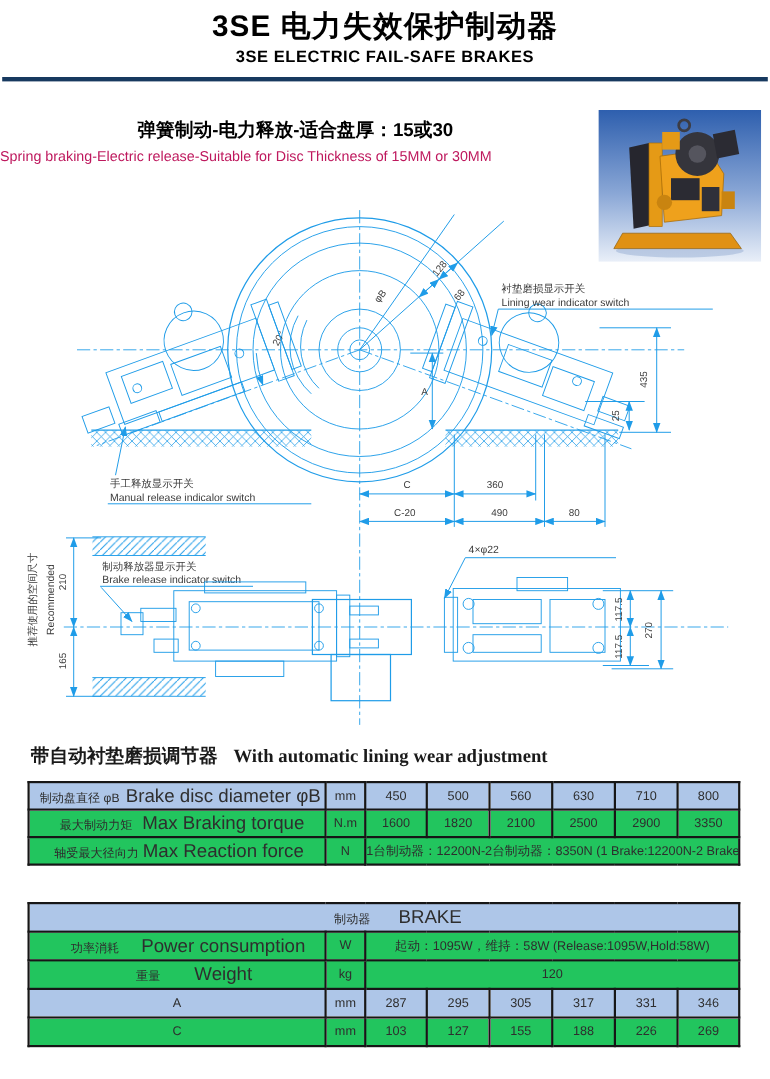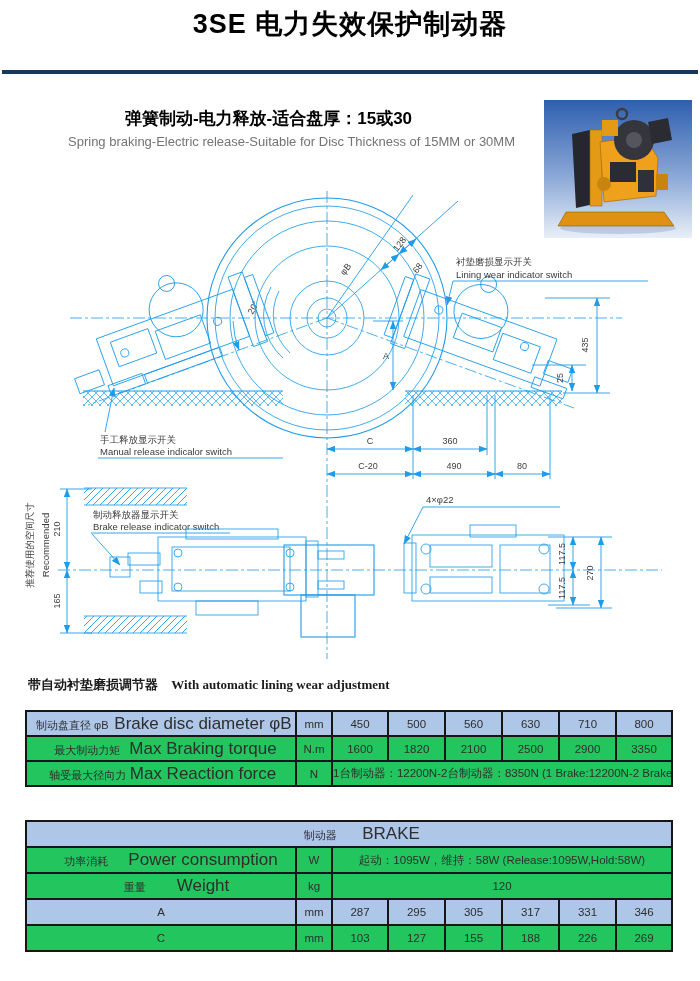--- a/index.html
+++ b/index.html
@@ -7,33 +7,33 @@
         font-family:"Liberation Sans",sans-serif;color:#111;}
   .abs{position:absolute;}
 
   .title-zh{top:6px;left:0;right:0;text-align:center;font-size:27px;font-weight:bold;
             letter-spacing:1px;color:#000;}
   .title-en{top:43px;left:0;right:0;text-align:center;font-size:15px;font-weight:bold;
             letter-spacing:.5px;color:#000;}
   .navy-rule{top:70px;left:2px;right:2px;height:4px;background:#17395f;}
 
   .sub-zh{top:107px;left:0;width:515px;text-align:center;font-size:17px;font-weight:bold;color:#000;margin-left:11px;}
-  .sub-en{top:134px;left:0;width:515px;text-align:right;font-size:13px;color:#737373;}
+  .sub-en{top:134px;left:0;width:515px;text-align:left;font-size:13px;color:#be185d;}
 
   .photo{top:100px;left:544px;width:148px;height:138px;}
 
   .drawing{top:185px;left:0;width:700px;height:480px;}
   .bl{stroke:#1f9ce8;fill:none;stroke-width:1.1px;}
   .thin{stroke-width:0.85px;}
   .cl{stroke:#1f9ce8;fill:none;stroke-width:0.8px;stroke-dasharray:12 3 3 3;}
   .dim{stroke:#1f9ce8;fill:none;stroke-width:0.9px;}
   text.d{fill:#3d3d3d;font:9px "Liberation Sans",sans-serif;stroke:none;}
   text.lab{fill:#3a3a3a;font:9.5px "Liberation Sans",sans-serif;stroke:none;}
 
-  .feature{top:676px;left:28px;font-family:"Liberation Serif",serif;font-size:13px;
+  .feature{top:676px;left:28px;font-family:"Liberation Serif",serif;font-size:17px;
            font-weight:bold;color:#1a1a1a;}
   .feature span{margin-right:10px;}
 
   table.spec{border-collapse:collapse;table-layout:fixed;width:646px;border:2px solid #161616;}
   #spec1{position:absolute;top:710px;left:25px;}
   #spec2{position:absolute;top:820px;left:25px;border-radius:30px;}
   #spec1 tr{height:25px;} #spec2 tr{height:26px;}
   table.spec td{border:2px solid #161616;font-size:11.5px;color:#2e2e2e;text-align:center;
                 padding:0;overflow:hidden;white-space:nowrap;}
   td.lbl{border-top:none;border-bottom:none;border-left:none;text-align:left;padding-left:11px;}
@@ -46,20 +46,21 @@
   td.note-l{text-align:left;padding-left:8px;font-size:10px;}
   td.note-i{text-align:left;padding-left:36px;font-size:11px;margin-left:25px;}
   tr.rb{background:#aec6e8;} tr.rw{background:#22c55e;}
 </style>
 </head>
 <body>
 
 <div class="page">
 
   <div class="abs title-zh">3SE 电力失效保护制动器</div>
+  <div class="abs title-en">3SE ELECTRIC FAIL-SAFE BRAKES</div>
   <div class="abs navy-rule"></div>
 
   <div class="abs sub-zh">弹簧制动-电力释放-适合盘厚：15或30</div>
   <div class="abs sub-en">Spring braking-Electric release-Suitable for Disc Thickness of 15MM or 30MM</div>
 
   <div class="abs photo">
     <svg width="148" height="138" viewBox="0 0 148 138">
       <defs>
         <linearGradient id="pg" x1="0" y1="0" x2="0" y2="1">
           <stop offset="0" stop-color="#2e5fae"></stop>

